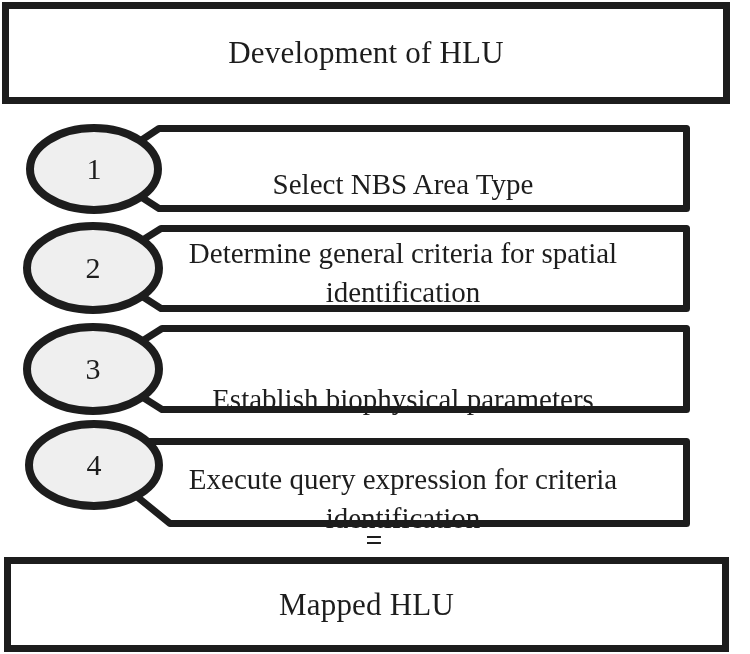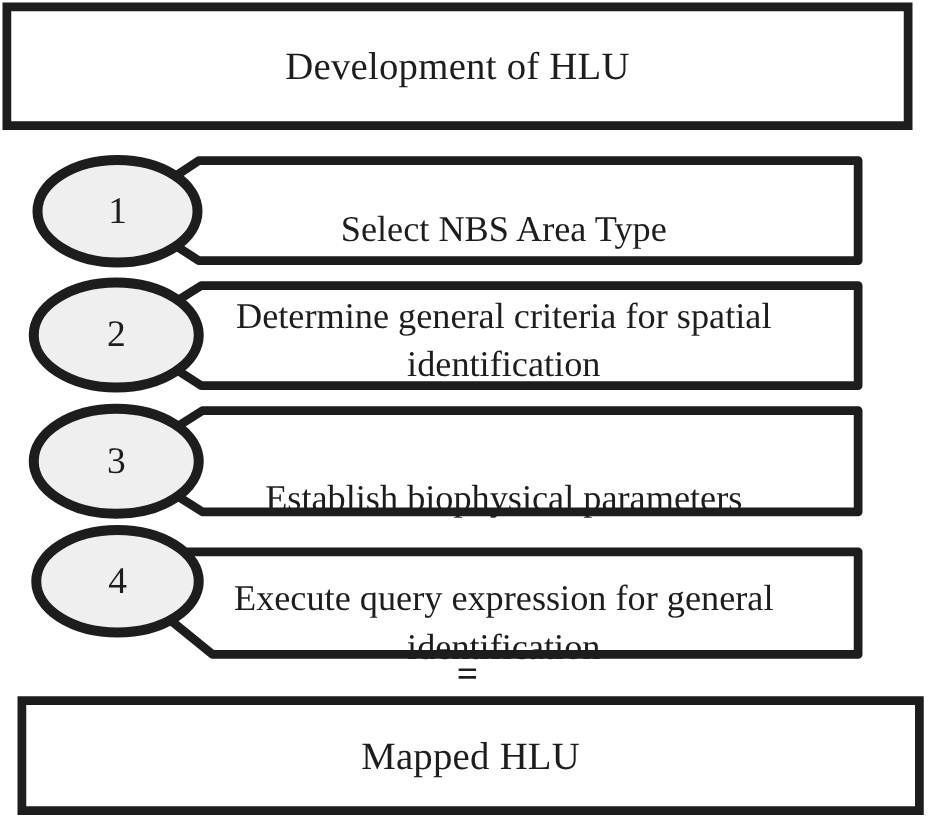--- a/index.html
+++ b/index.html
@@ -20,21 +20,21 @@
   .shapes{position:absolute;left:0;top:0;width:750px;height:654px;}
   .banner{fill:#ffffff;stroke:var(--ink);stroke-width:7;stroke-linejoin:round;}
   .bubble{fill:var(--ellipse-fill);stroke:var(--ink);stroke-width:8;}
   .box{
     position:absolute;box-sizing:border-box;
     border:7px solid var(--ink);background:#ffffff;
     display:flex;align-items:center;justify-content:center;
     font-size:31px;letter-spacing:.2px;
   }
   .title-box{left:2px;top:2px;width:728px;height:102px;}
-  .result-box{left:14px;top:557px;width:725px;height:95px;}
+  .result-box{left:4px;top:557px;width:725px;height:95px;}
   .step-label{
     position:absolute;left:118px;width:570px;
     display:flex;align-items:center;justify-content:center;
     text-align:center;font-size:29px;line-height:39px;margin-top:16px;
   }
   .step-label.s1{top:125px;height:87px;}
   .step-label.s2{top:225px;height:64px;}
   .step-label.s3{top:325px;height:116px;}
   .step-label.s4{top:438px;height:89px;}
   .step-number{
@@ -79,21 +79,21 @@
   <div class="step-number n1">1</div>
   <div class="step-label s1">Select NBS Area Type</div>
 
   <div class="step-number n2">2</div>
   <div class="step-label s2">Determine general criteria for spatial identification</div>
 
   <div class="step-number n3">3</div>
   <div class="step-label s3">Establish biophysical parameters</div>
 
   <div class="step-number n4">4</div>
-  <div class="step-label s4">Execute query expression for general identification</div>
+  <div class="step-label s4">Execute query expression for criteria identification</div>
 
   <div class="equals">=</div>
 
   <div class="box result-box">
     <span>Mapped HLU</span>
   </div>
 
 </div>
 
 </body></html>

